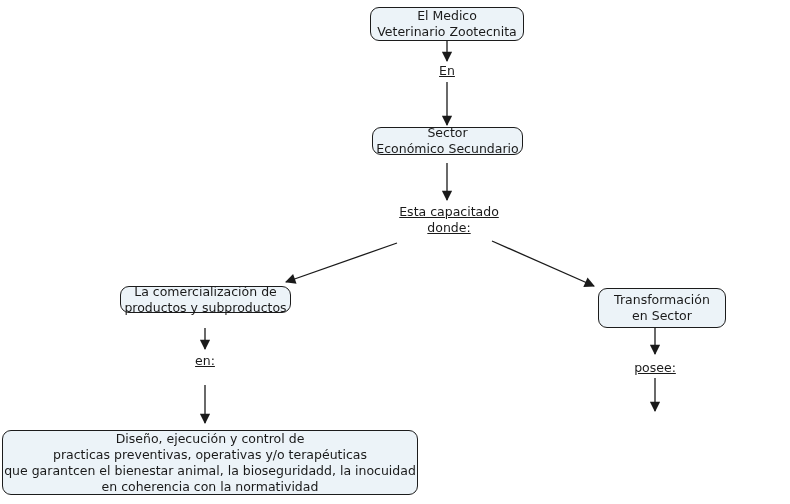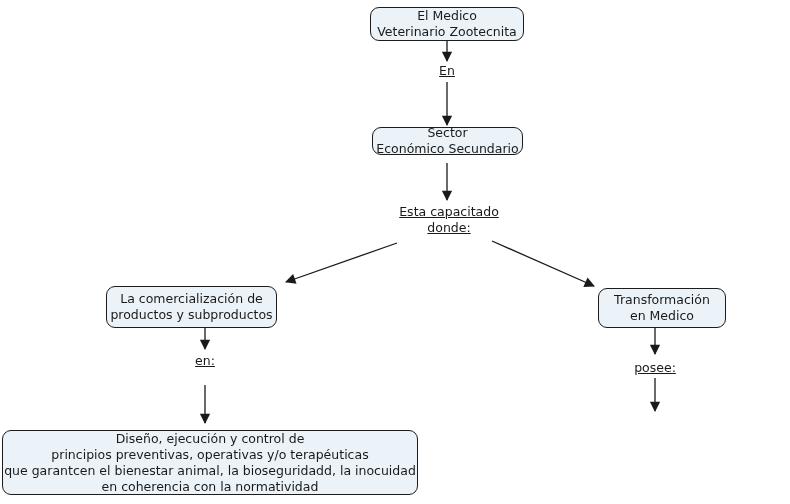--- a/index.html
+++ b/index.html
@@ -66,39 +66,39 @@
   <div class="node" style="left:372px;top:127px;width:151px;height:28px">
     <div class="nl">Sector</div>
     <div class="nl">Económico Secundario</div>
   </div>
 
   <div class="lbl" style="left:388px;top:204px;width:122px">
     <div>Esta capacitado</div>
     <div>donde:</div>
   </div>
 
-  <div class="node" style="left:106px;top:286px;width:171px;height:42px">
+  <div class="node" style="left:120px;top:286px;width:171px;height:27px">
     <div class="nl">La comercialización de</div>
     <div class="nl">productos y subproductos</div>
   </div>
 
   <div class="node" style="left:598px;top:288px;width:128px;height:40px">
     <div class="nl">Transformación</div>
-    <div class="nl">en Medico</div>
+    <div class="nl">en Sector</div>
   </div>
 
   <div class="lbl" style="left:155px;top:353px;width:100px">
     <div>en:</div>
   </div>
 
   <div class="lbl" style="left:625px;top:360px;width:60px">
     <div>posee:</div>
   </div>
 
   <div class="node" style="left:2px;top:430px;width:416px;height:65px">
     <div class="nl">Diseño, ejecución y control de</div>
-    <div class="nl">principios preventivas, operativas y/o terapéuticas</div>
+    <div class="nl">practicas preventivas, operativas y/o terapéuticas</div>
     <div class="nl">que garantcen el bienestar animal, la bioseguridadd, la inocuidad</div>
     <div class="nl">en coherencia con la normatividad</div>
   </div>
 
 
 </div>
 
 </body></html>

